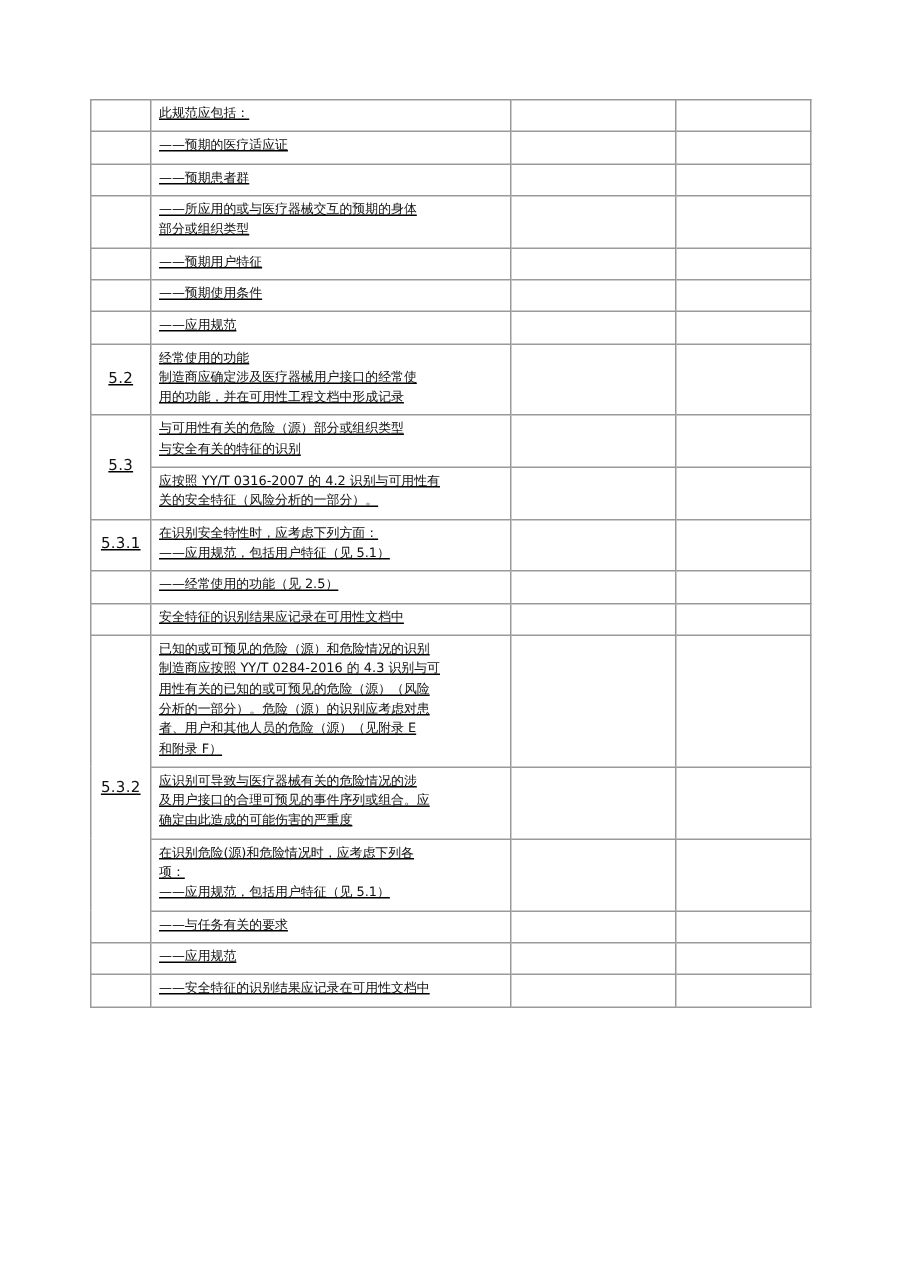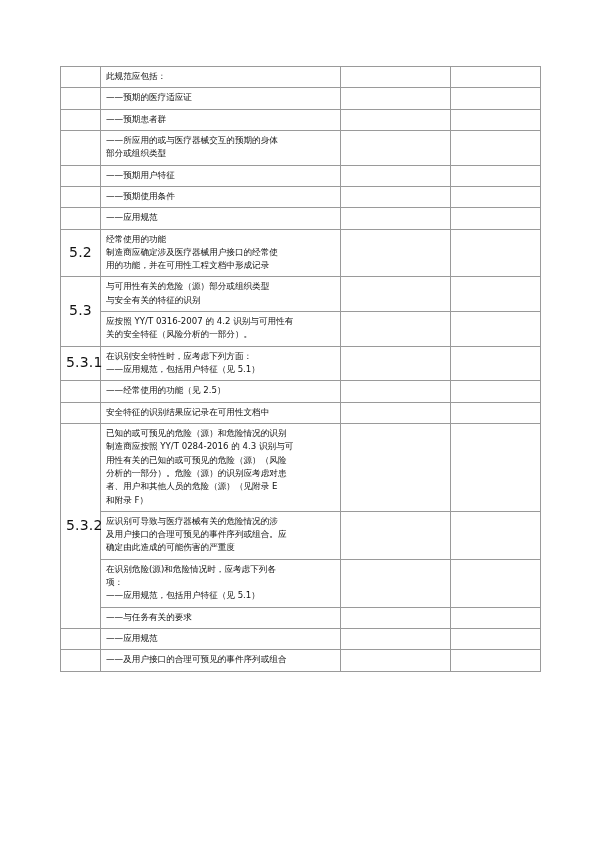--- a/index.html
+++ b/index.html
@@ -20,38 +20,39 @@
     height: 848px;
     background: #ffffff;
   }
   .doc-table {
     position: absolute;
     left: 60px;
     top: 66px;
     width: 480px;
     border-collapse: collapse;
     table-layout: fixed;
+    text-decoration: underline;
   }
   .doc-table col.c-num   { width: 40px; }
   .doc-table col.c-text  { width: 240px; }
   .doc-table col.c-mid   { width: 110px; }
   .doc-table col.c-last  { width: 90px; }
 
   .doc-table td {
     border: 1px solid #9a9a9a;
     padding: 3px 5px 4px 5px;
     font-size: 8.6px;
     line-height: 1.55;
     vertical-align: top;
     color: #111;
   }
   .doc-table td.num {
     text-align: center;
     vertical-align: middle;
-    font-size: 14px;
+    font-size: 10px;
     letter-spacing: 0.2px;
   }
   .doc-table td.blank {
     padding: 0;
   }
   .row-text {
     display: block;
     white-space: pre-line;
     text-align: justify;
     text-justify: inter-ideograph;
@@ -220,20 +221,20 @@
         <td class="num"></td>
         <td>
             <span class="row-text">——应用规范</span>
           </td>
         <td class="blank"></td>
         <td class="blank"></td>
       </tr>
       <tr>
         <td class="num"></td>
         <td>
-            <span class="row-text">——及用户接口的合理可预见的事件序列或组合</span>
+            <span class="row-text">——安全特征的识别结果应记录在可用性文档中</span>
           </td>
         <td class="blank"></td>
         <td class="blank"></td>
       </tr>
     </tbody>
   </table>
 </div>
 
 </body></html>

